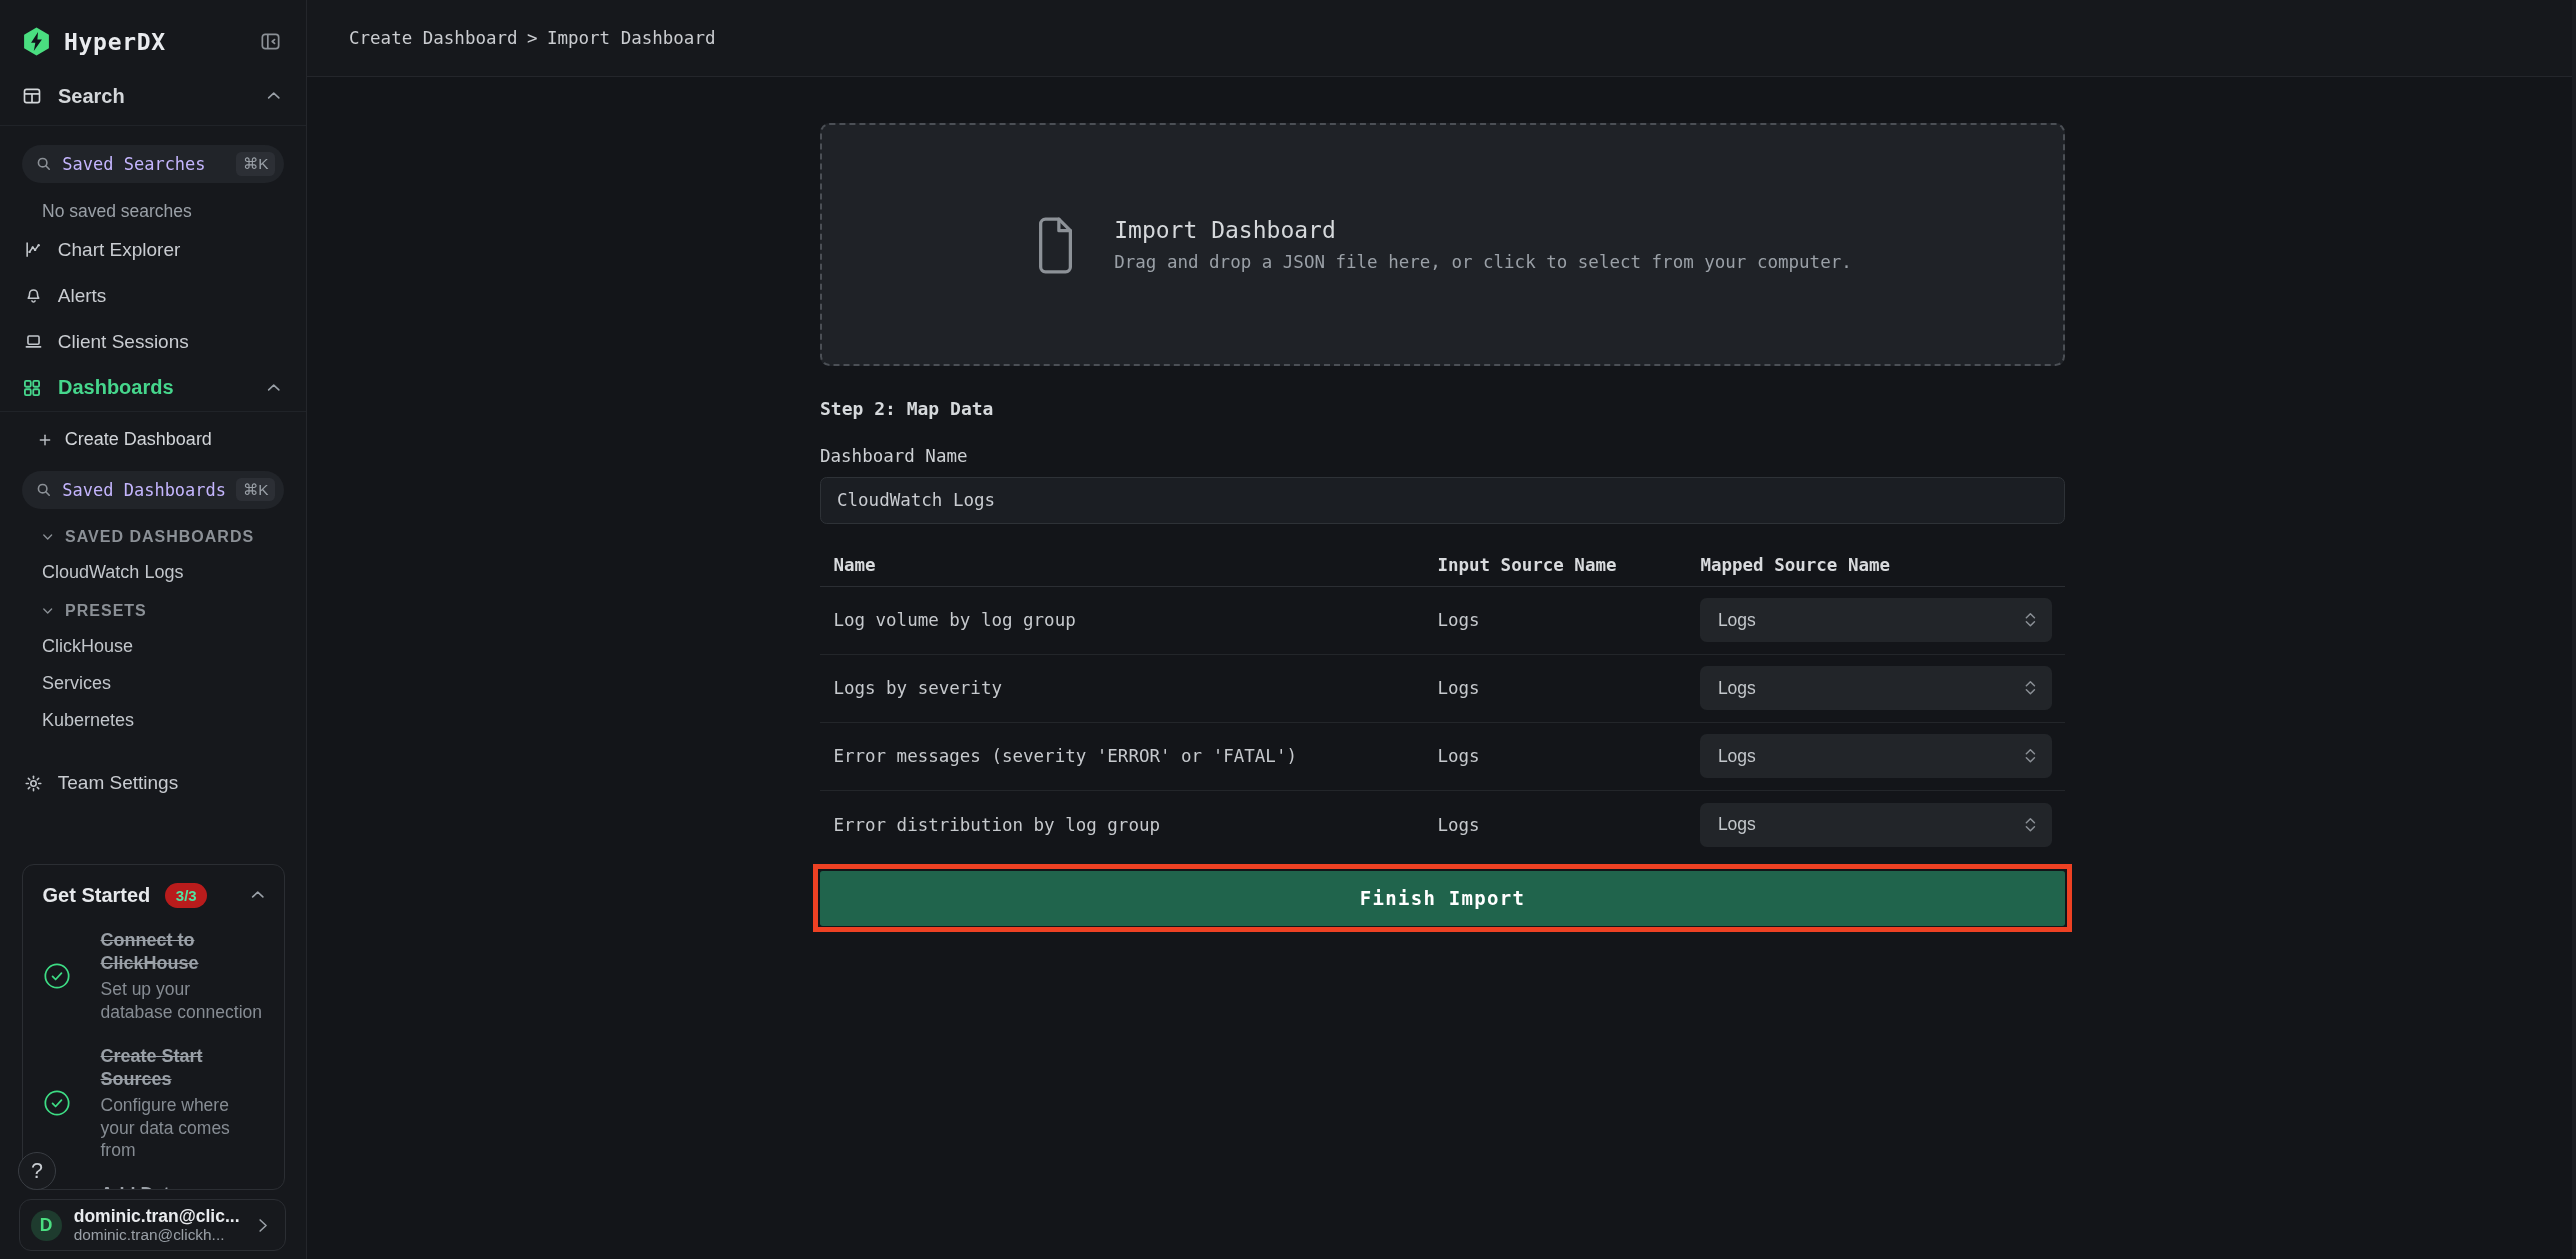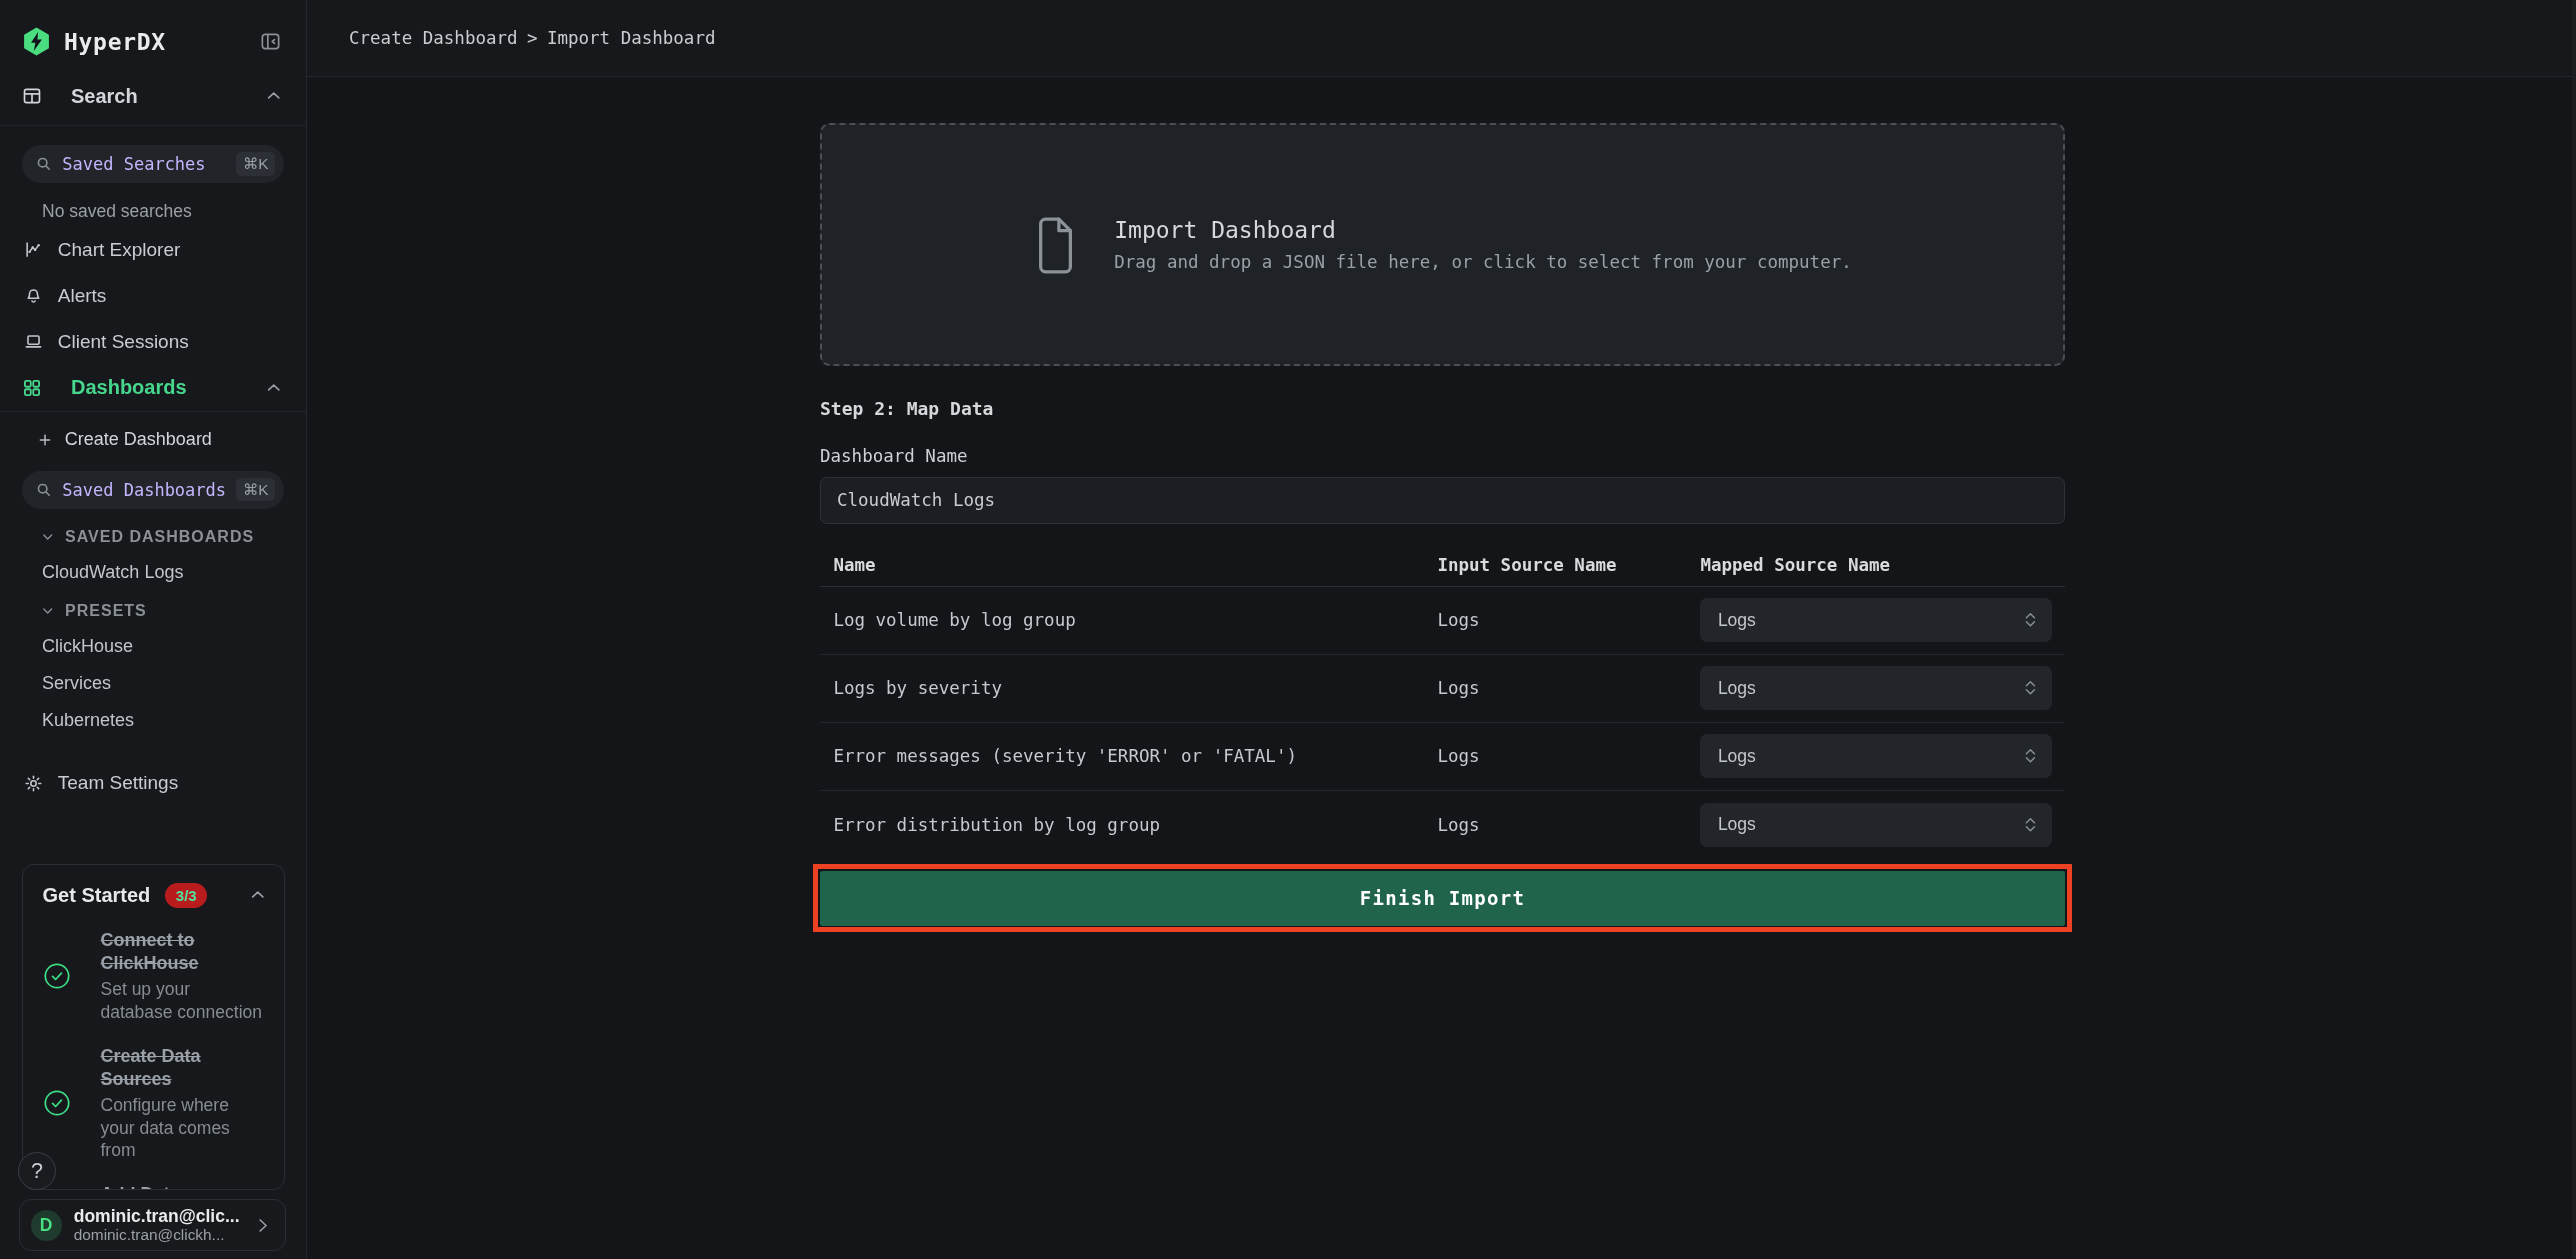--- a/index.html
+++ b/index.html
@@ -7,21 +7,21 @@
     background:#131519; color:#d2d5d9; font-family:"Liberation Sans",sans-serif; }
   .app { display:flex; width:2576px; height:1259px; }
 
   
   .sidebar { position:relative; width:307px; min-width:307px; height:100%;
     background:#16181c; border-right:1.3px solid #24262b; }
   .logo-row { display:flex; align-items:center; height:67px; padding:16px 24px 0 21px; gap:12px; }
   .logo-text { font:700 23px "DejaVu Sans Mono",monospace; color:#e9ebee; letter-spacing:0.7px; }
   .collapse-btn { margin-left:auto; display:flex; color:#8b9096; cursor:pointer; }
 
-  .section-header { display:flex; align-items:center; gap:29px; height:59px;
+  .section-header { display:flex; align-items:center; gap:16px; height:59px;
     padding:0 24px 0 22px; font-weight:700; font-size:20px; color:#d4d7da;
     border-bottom:1.3px solid #202328; }
   .section-header.green { color:#46d68c; height:47px; border-bottom:1.3px solid #202328; }
   .section-header .chev { margin-left:auto; color:#9aa0a7; display:flex; }
 
   .search-block { padding:19px 22px 0 22px; }
   .pill-input { height:38px; border-radius:19px; background:#212429; display:flex;
     align-items:center; padding:0 8.7px 0 13.4px; gap:9.4px; cursor:text; }
   .pill-input .ph { font:17px "DejaVu Sans Mono",monospace; color:#c4b5fd; }
   .kbd { margin-left:auto; background:#2c2f35; color:#9aa0a7; border-radius:5.4px;
@@ -311,21 +311,21 @@
       </div>
 
       <div class="gs-item">
         <span class="gs-check">
           <svg width="28" height="28" viewBox="0 0 24 24" fill="none" stroke="#3ddc84" stroke-width="1.5" stroke-linecap="round" stroke-linejoin="round">
             <circle cx="12" cy="12" r="10"></circle>
               <path d="M8.2 12.4 L10.8 15 L15.8 9.6"></path>
           </svg>
         </span>
         <span class="gs-text">
-          <div class="gs-item-title">Create Data Sources</div>
+          <div class="gs-item-title">Create Start Sources</div>
           <div class="gs-item-desc">Configure where your data comes from</div>
         </span>
       </div>
 
       <div class="gs-item">
         <span class="gs-check">
           <svg width="28" height="28" viewBox="0 0 24 24" fill="none" stroke="#3ddc84" stroke-width="1.5" stroke-linecap="round" stroke-linejoin="round">
             <circle cx="12" cy="12" r="10"></circle>
               <path d="M8.2 12.4 L10.8 15 L15.8 9.6"></path>
           </svg>

